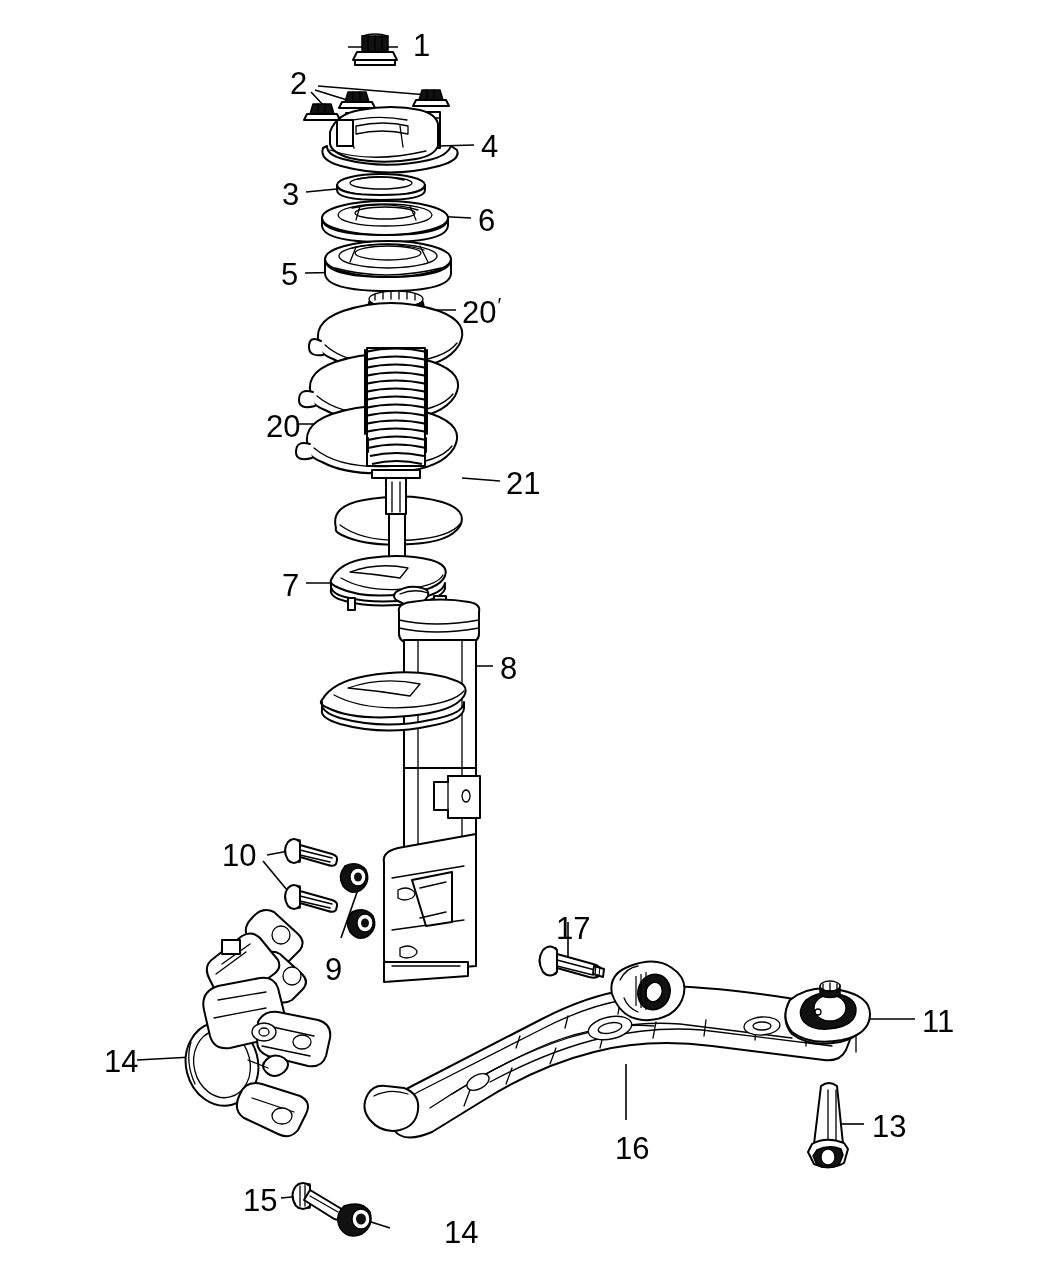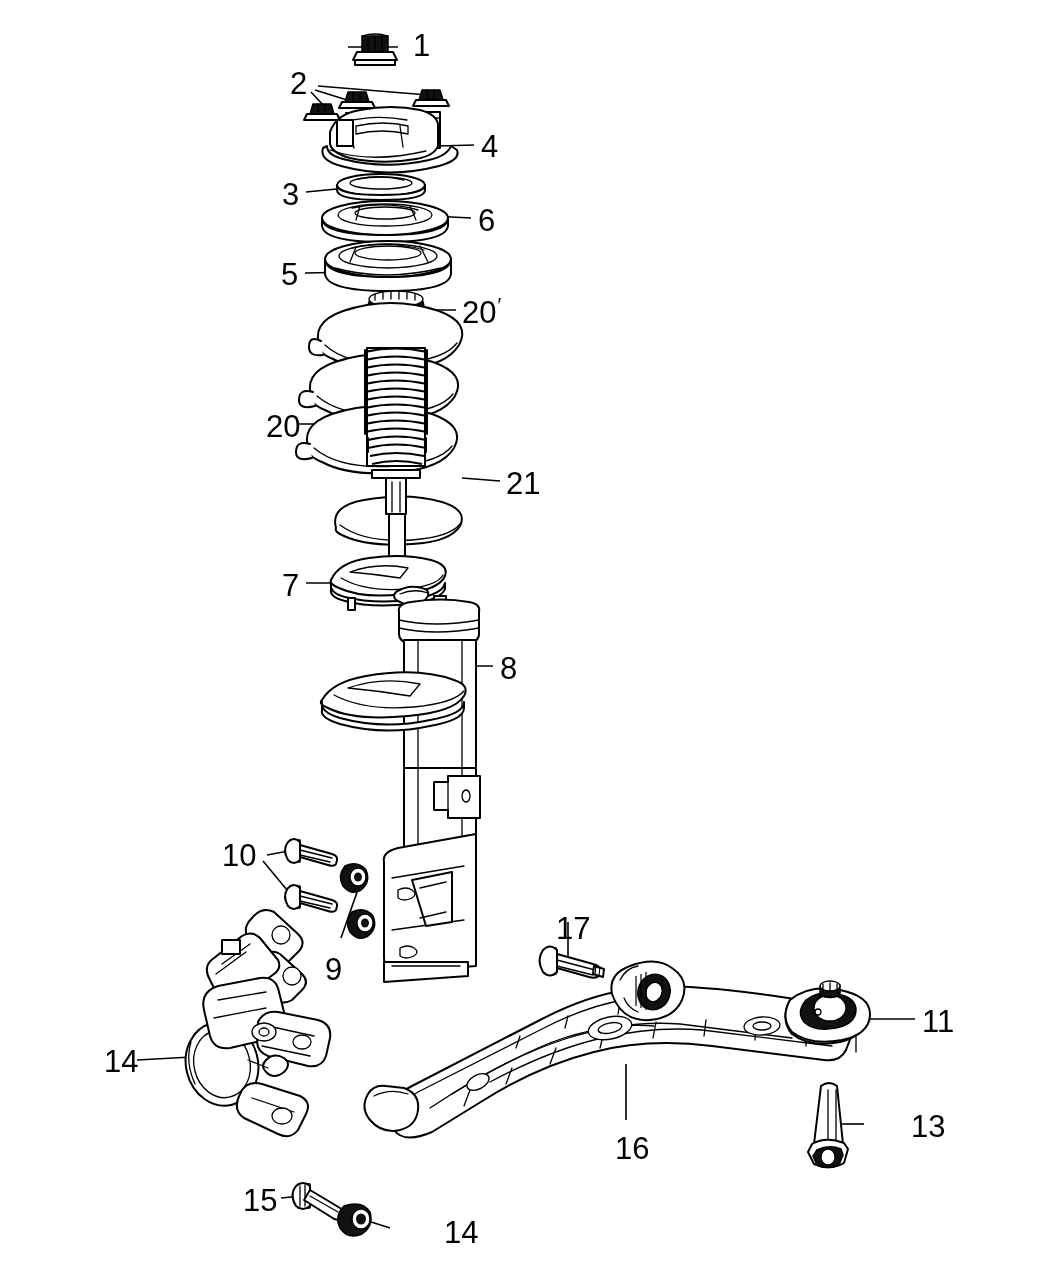--- a/index.html
+++ b/index.html
@@ -402,21 +402,21 @@
   <div class="callout-label" style="left:282px; top:179px;">3</div>
   <div class="callout-label" style="left:481px; top:131px;">4</div>
   <div class="callout-label" style="left:281px; top:259px;">5</div>
   <div class="callout-label" style="left:478px; top:205px;">6</div>
   <div class="callout-label" style="left:282px; top:570px;">7</div>
   <div class="callout-label" style="left:500px; top:653px;">8</div>
   <div class="callout-label" style="left:325px; top:954px;">9</div>
   <div class="callout-label" style="left:222px; top:840px;">10</div>
   <div class="callout-label" style="left:922px; top:1006px;">11</div>
   <div class="callout-label" style="left:104px; top:1046px;">14</div>
-  <div class="callout-label" style="left:872px; top:1111px;margin-left:39px;">13</div>
+  <div class="callout-label" style="left:872px; top:1111px;">13</div>
   <div class="callout-label" style="left:396px; top:1217px;margin-left:48px;">14</div>
   <div class="callout-label" style="left:243px; top:1185px;">15</div>
   <div class="callout-label" style="left:615px; top:1133px;">16</div>
   <div class="callout-label" style="left:556px; top:900px;margin-top:13px;">17</div>
   <div class="callout-label" style="left:462px; top:295px;"><span>20</span><span class="tick-mark">′</span></div>
   <div class="callout-label" style="left:266px; top:411px;">20</div>
   <div class="callout-label" style="left:506px; top:468px;">21</div>
 
 </div>
 

